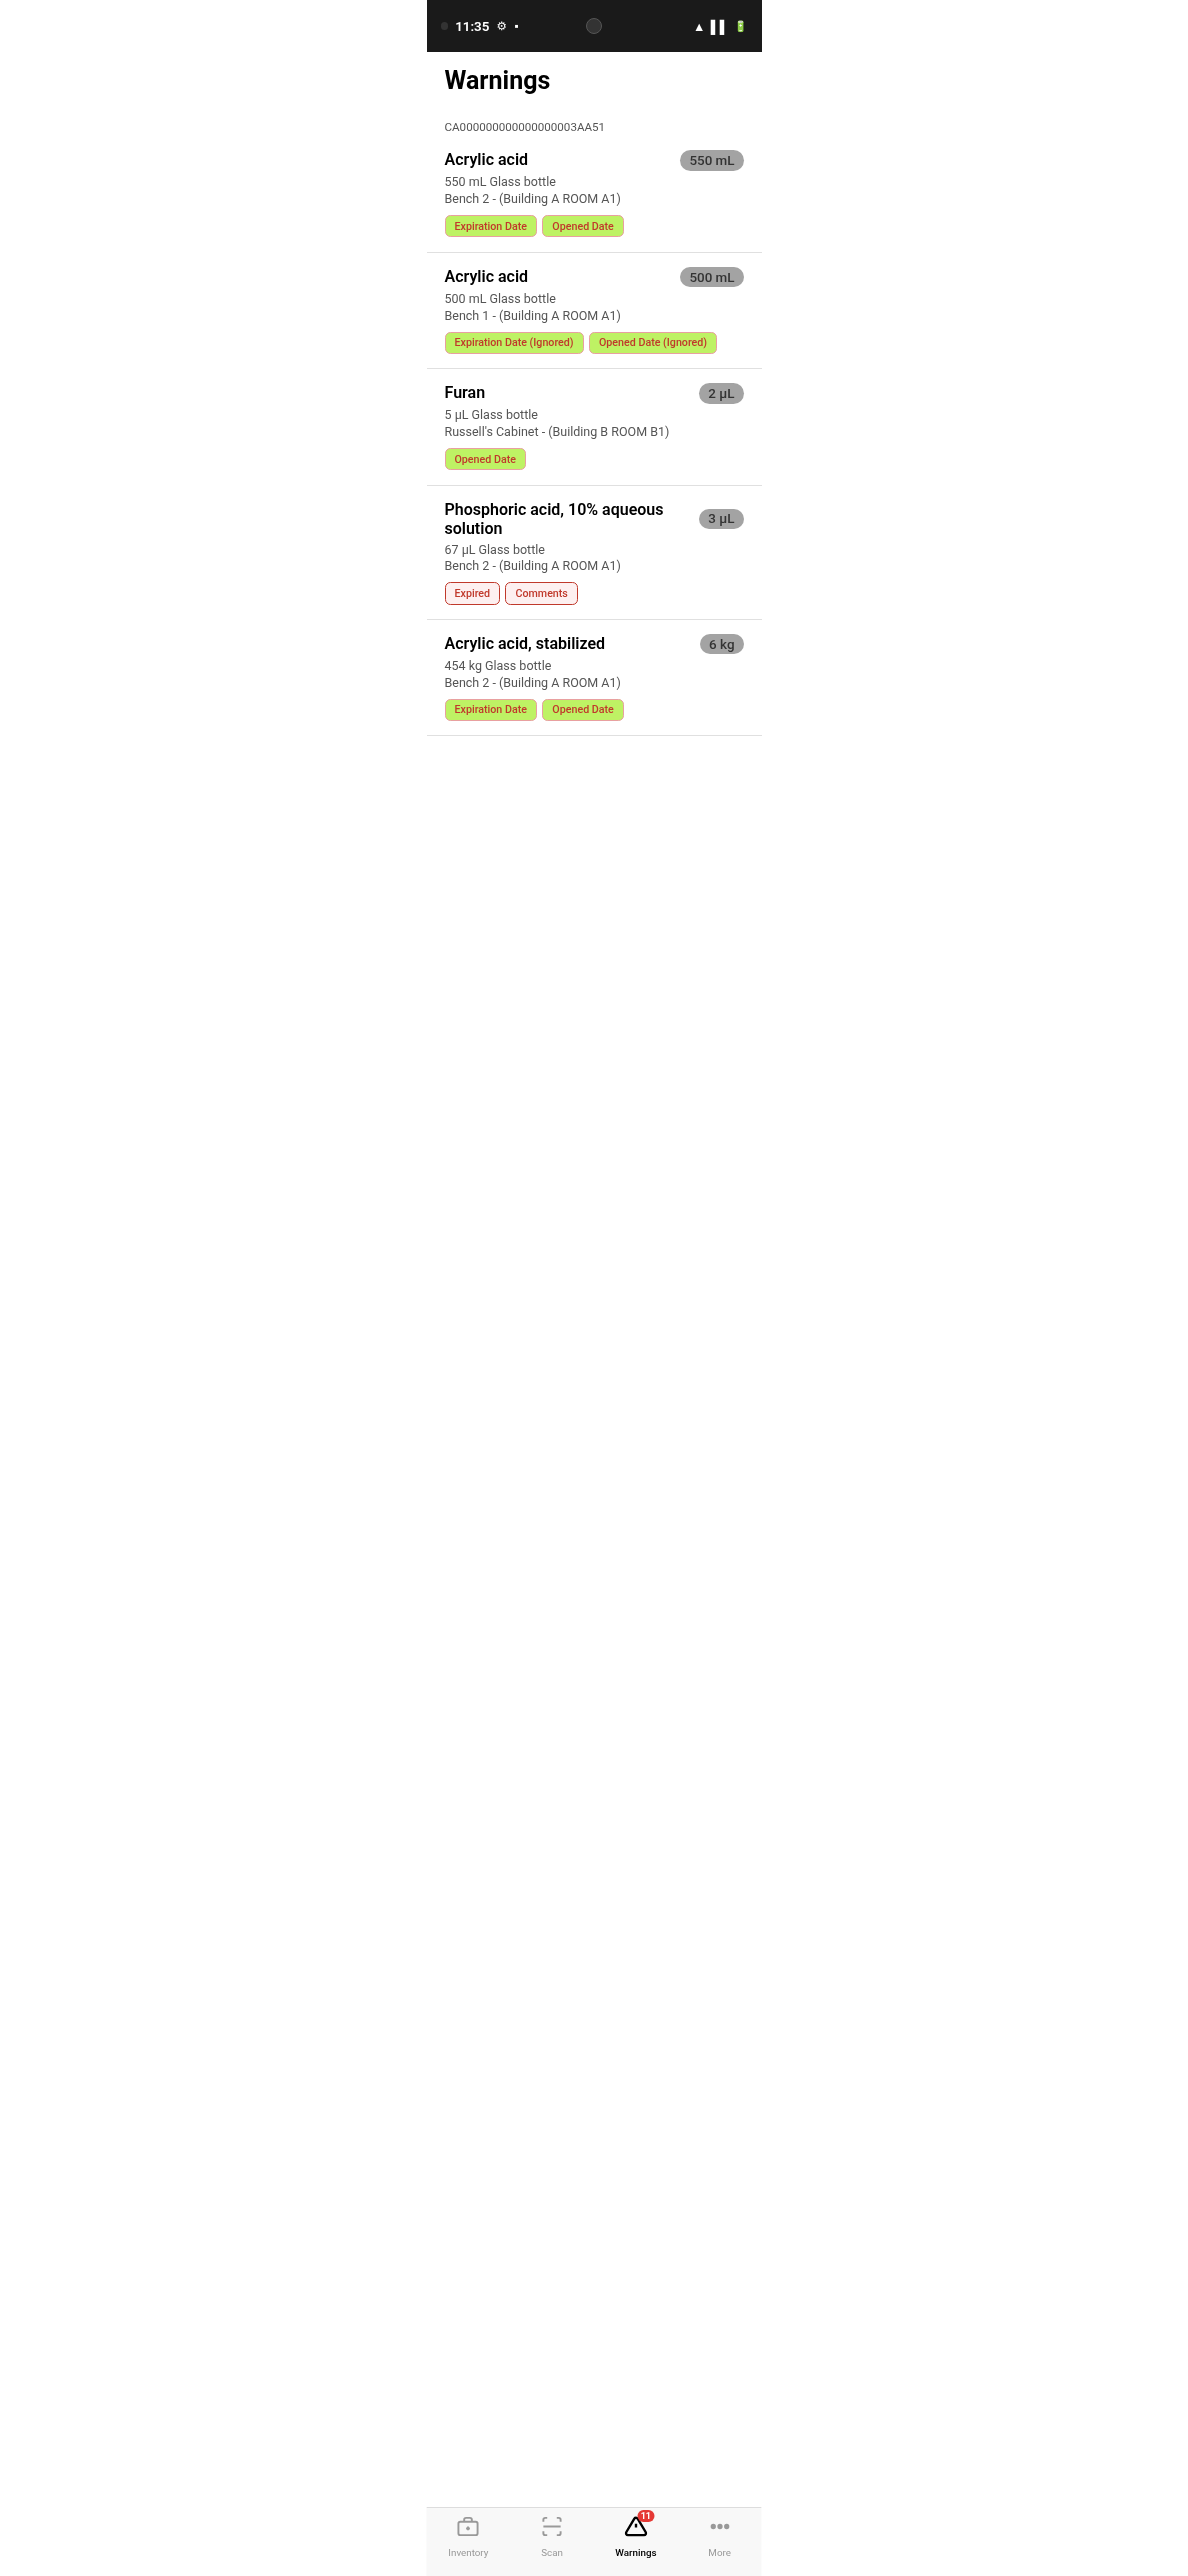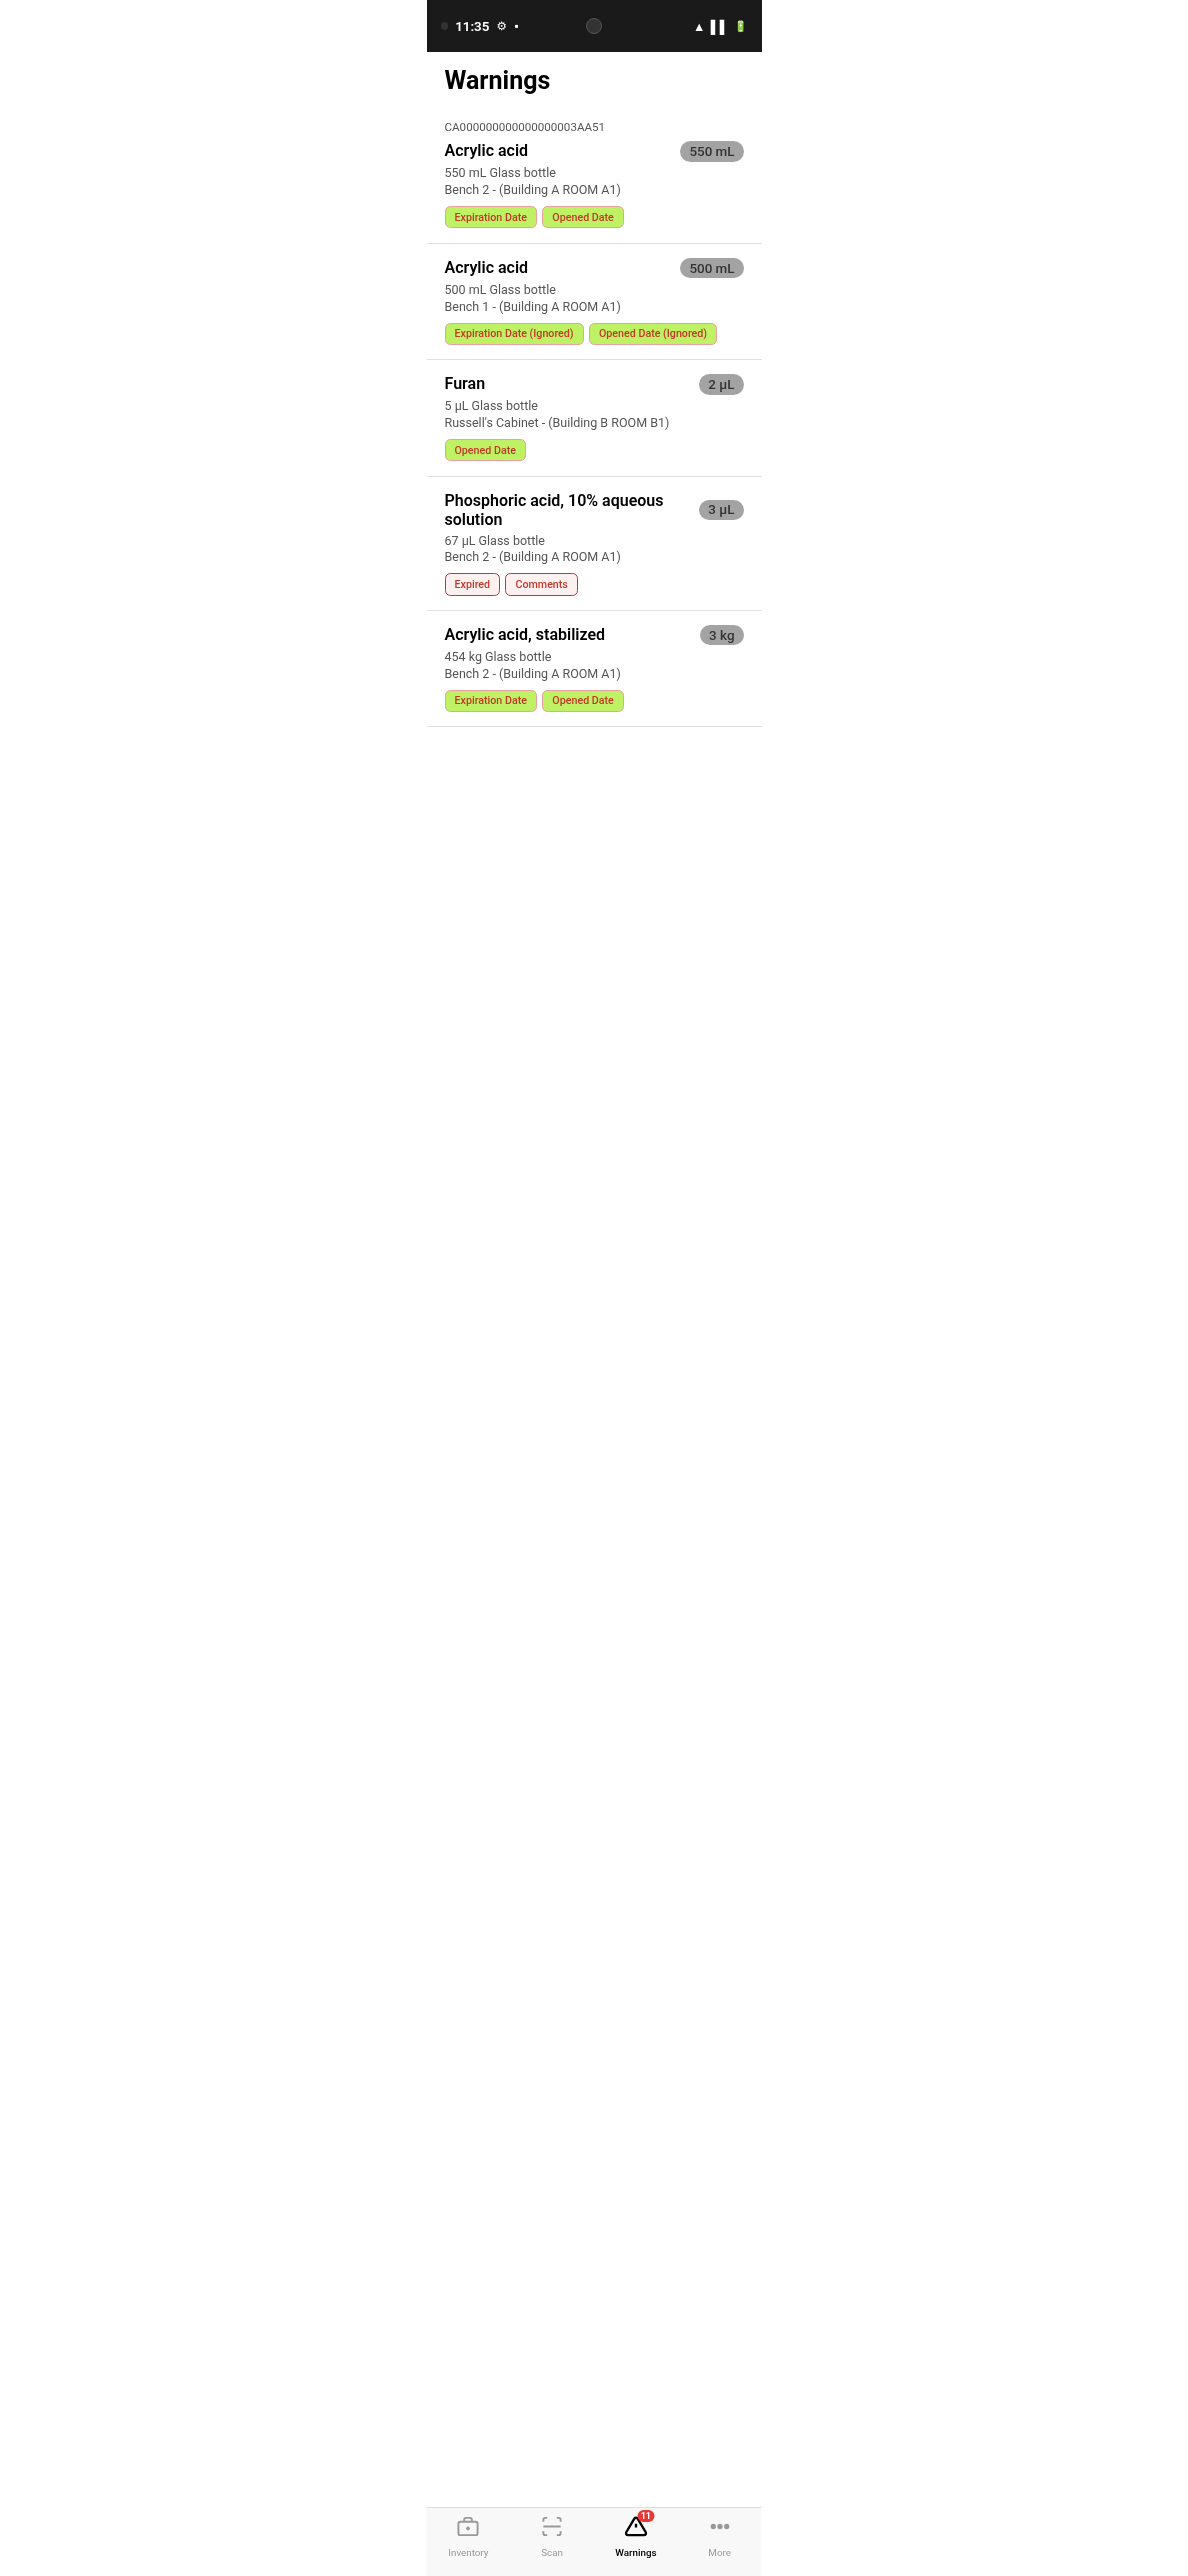--- a/index.html
+++ b/index.html
@@ -76,21 +76,21 @@
     .item-header {
       display: flex;
       justify-content: space-between;
       align-items: flex-start;
       margin-bottom: 3.6px;
     }
 
     .item-id {
       font-size: 11.6px;
       color: #555;
-      margin-bottom: 7px;
+      margin-bottom: 16px;
     }
 
     .item-name {
       font-size: 16px;
       font-weight: 600;
       color: #000;
       flex: 1;
     }
 
     .item-quantity {
@@ -278,21 +278,21 @@
     <div class="item-location">Bench 2 - (Building A ROOM A1)</div>
     <div class="tags-container">
       <span class="tag tag-red-solid">Expired</span>
       <span class="tag tag-red-solid">Comments</span>
     </div>
   </div>
 
   <div class="item-card">
     <div class="item-header">
       <span class="item-name">Acrylic acid, stabilized</span>
-      <span class="item-quantity">3 kg</span>
+      <span class="item-quantity">6 kg</span>
     </div>
     <div class="item-description">454 kg Glass bottle</div>
     <div class="item-location">Bench 2 - (Building A ROOM A1)</div>
     <div class="tags-container">
       <span class="tag tag-pink">Expiration Date</span>
       <span class="tag tag-pink">Opened Date</span>
     </div>
   </div>
 
 </div>

